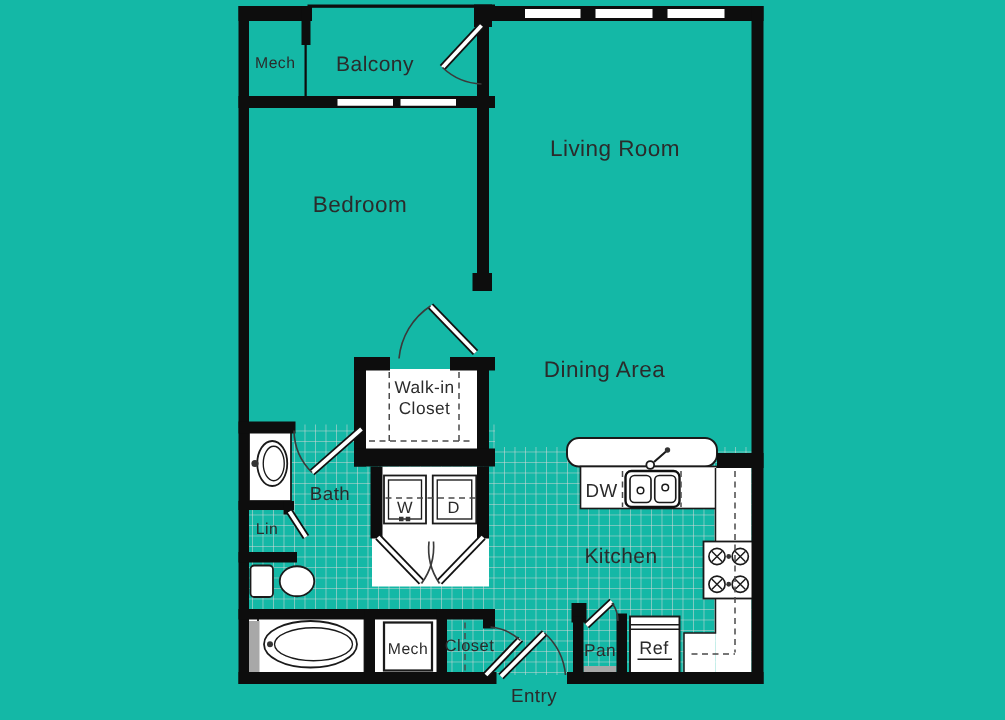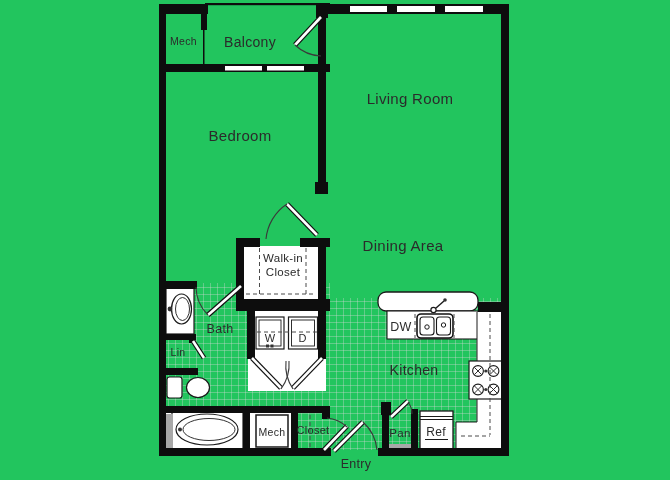--- a/index.html
+++ b/index.html
@@ -1,16 +1,16 @@
 <!DOCTYPE html>
 <html><head>
 <meta charset="utf-8">
 <style>
   html,body{margin:0;padding:0;background:#ffffff;}
-  .stage{position:relative;width:670px;height:480px;background:#22c55e;overflow:hidden;
+  .stage{position:relative;width:670px;height:480px;background:#14b8a6;overflow:hidden;
          font-family:"Liberation Sans",sans-serif;}
   .stage svg{position:absolute;left:0;top:0;}
   svg text{font-family:"Liberation Sans",sans-serif;fill:#2b2b2b;letter-spacing:0.3px;}
   .lbl-lg{font-size:15px;}
   .lbl-md{font-size:12.5px;}
   .lbl-sm{font-size:11px;}
   .lbl-xs{font-size:10.5px;}
   .wall{fill:#0d0d0d;}
   .win{fill:#ffffff;}
   .fix{fill:#ffffff;stroke:#1a1a1a;stroke-width:1.2;}

